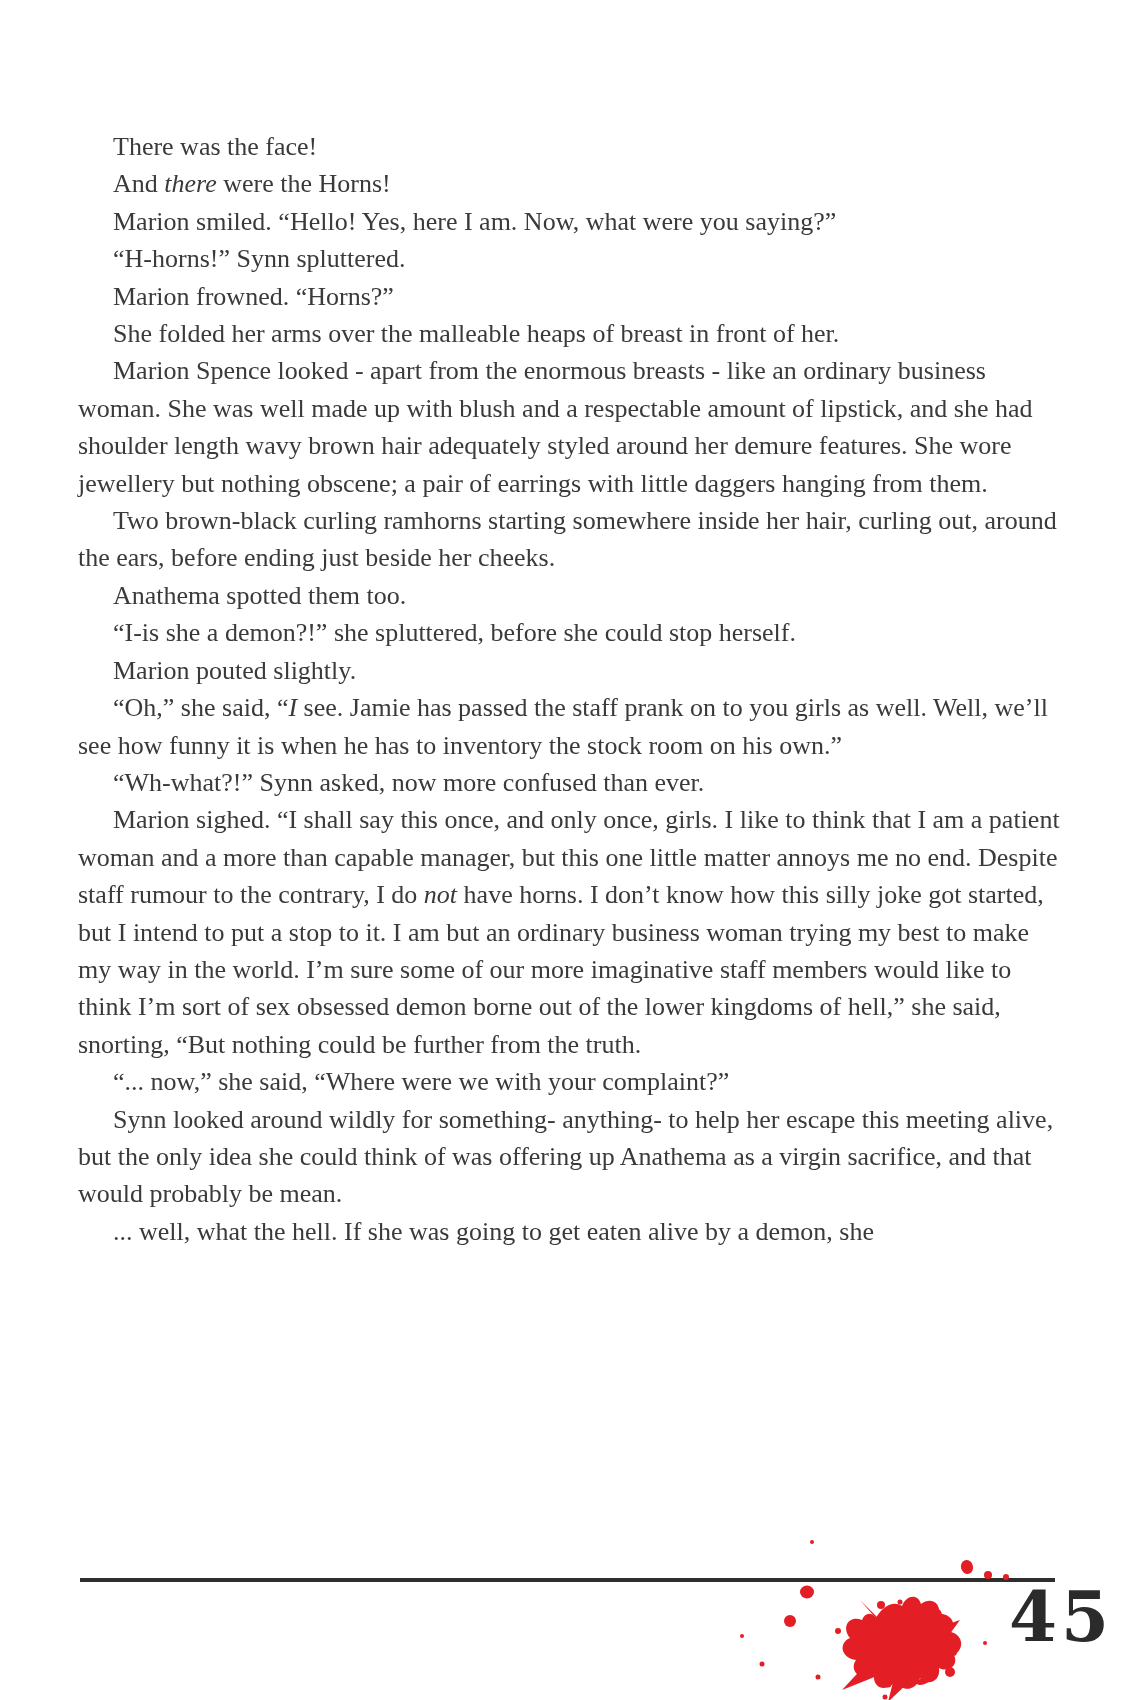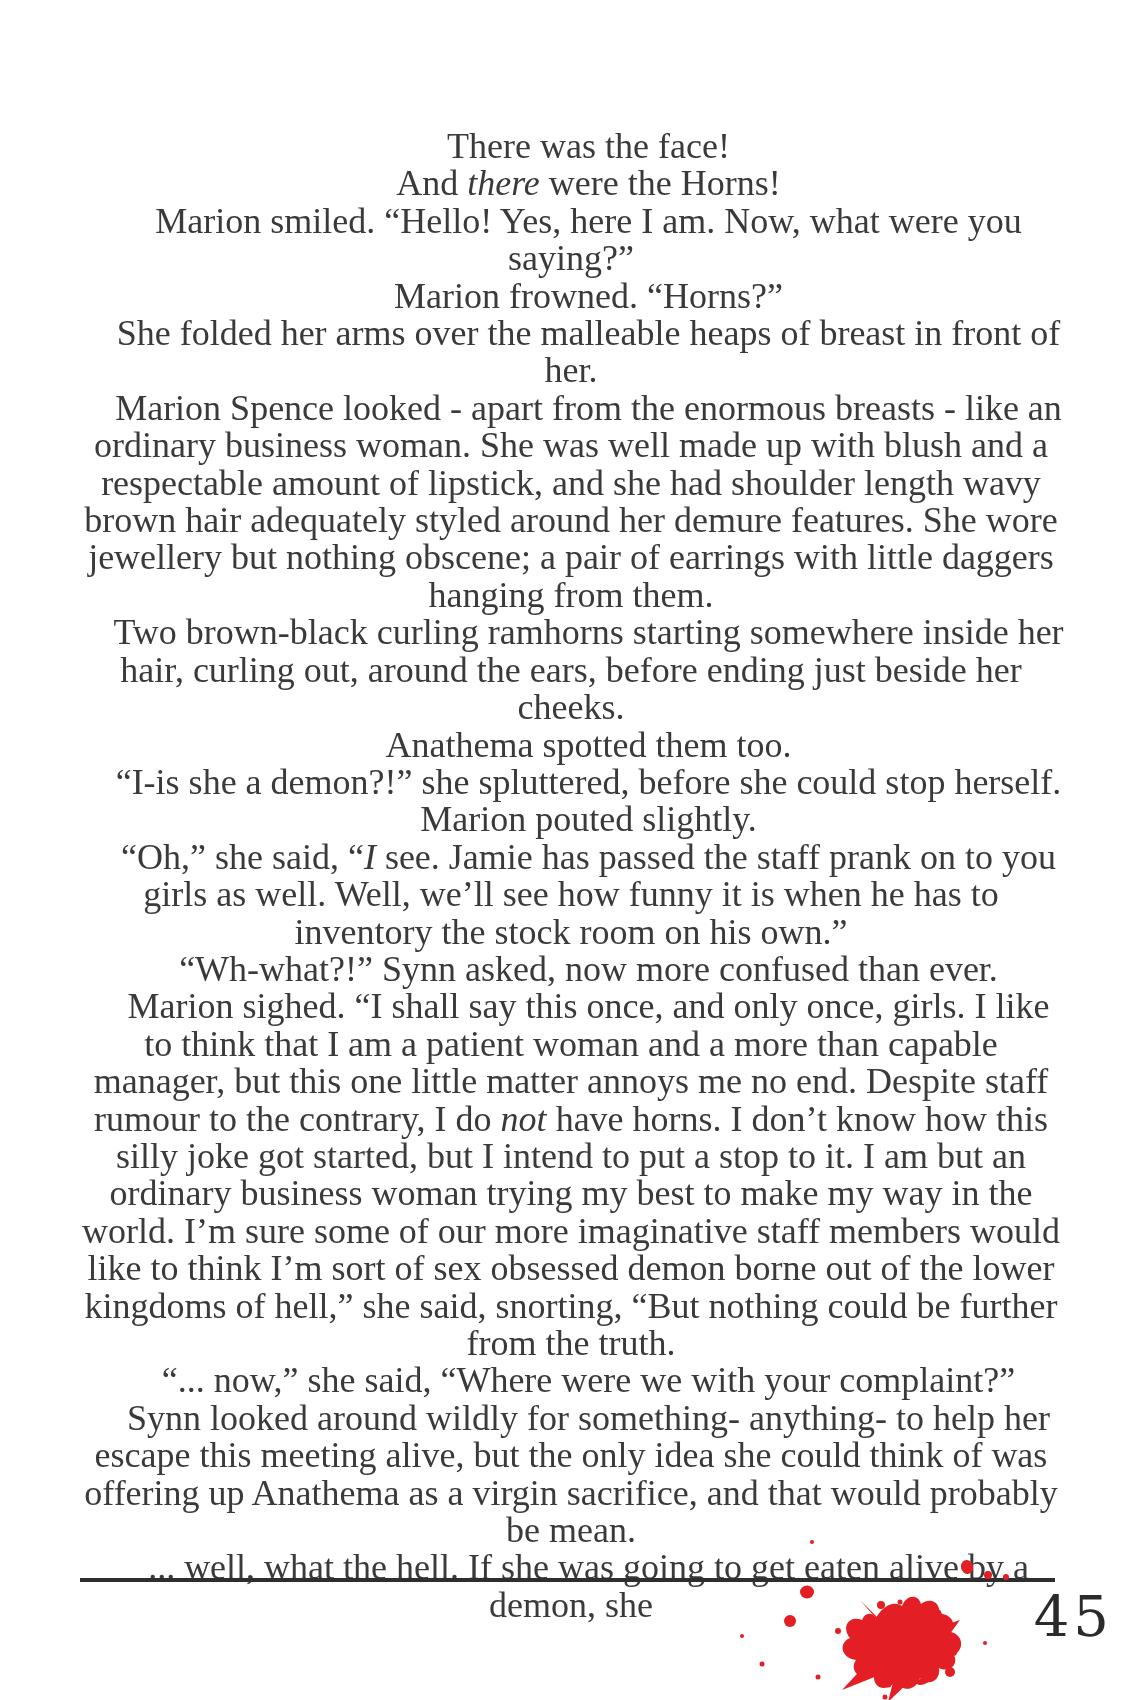--- a/index.html
+++ b/index.html
@@ -19,40 +19,40 @@
   }
   .page{
     position:absolute;inset:0;
     width:1133px;height:1700px;
     background:#ffffff;
   }
   .body-text{
     position:absolute;
     left:78px;top:128px;width:986px;
     color:var(--text-color);
-    font-size:36px;
+    font-size:26px;
     line-height:37.4px;
-    text-align:center;
+    text-align:left;
   }
   .body-text p{
     margin:0;
     text-indent:35px;
   }
   .footer-rule{
     position:absolute;
     left:80px;top:1578px;
     width:975px;height:4px;
     background:var(--rule-color);
   }
   .page-number{
     position:absolute;
     top:1586px;right:20px;
     font-family:"DejaVu Serif", serif;
-    font-weight:normal;
-    font-size:56px;
+    font-weight:bold;
+    font-size:69px;
     line-height:62px;
     letter-spacing:4px;
     color:var(--pagenum-color);
     text-align:right;
   }
   .splatter{
     position:absolute;
     left:730px;top:1530px;
     width:300px;height:170px;
   }
@@ -60,20 +60,21 @@
 </style>
 </head>
 <body>
 
 <div class="page">
 
   <div class="body-text">
       <p><span>There was the face!</span></p>
       <p><span>And </span><i>there</i><span> were the Horns!</span></p>
       <p><span>Marion smiled. “Hello! Yes, here I am. Now, what were you saying?”</span></p>
+      <p><span>“H-horns!” Synn spluttered.</span></p>
       <p><span>Marion frowned. “Horns?”</span></p>
       <p><span>She folded her arms over the malleable heaps of breast in front of her.</span></p>
       <p><span>Marion Spence looked - apart from the enormous breasts - like an ordinary business woman. She was well made up with blush and a respectable amount of lipstick, and she had shoulder length wavy brown hair adequately styled around her demure features. She wore jewellery but nothing obscene; a pair of earrings with little daggers hanging from them.</span></p>
       <p><span>Two brown-black curling ramhorns starting somewhere inside her hair, curling out, around the ears, before ending just beside her cheeks.</span></p>
       <p><span>Anathema spotted them too.</span></p>
       <p><span>“I-is she a demon?!” she spluttered, before she could stop herself.</span></p>
       <p><span>Marion pouted slightly.</span></p>
       <p><span>“Oh,” she said, “</span><i>I</i><span> see. Jamie has passed the staff prank on to you girls as well. Well, we’ll see how funny it is when he has to inventory the stock room on his own.”</span></p>
       <p><span>“Wh-what?!” Synn asked, now more confused than ever.</span></p>
       <p><span>Marion sighed. “I shall say this once, and only once, girls. I like to think that I am a patient woman and a more than capable manager, but this one little matter annoys me no end. Despite staff rumour to the contrary, I do </span><i>not</i><span> have horns. I don’t know how this silly joke got started, but I intend to put a stop to it. I am but an ordinary business woman trying my best to make my way in the world. I’m sure some of our more imaginative staff members would like to think I’m sort of sex obsessed demon borne out of the lower kingdoms of hell,” she said, snorting, “But nothing could be further from the truth.</span></p>

